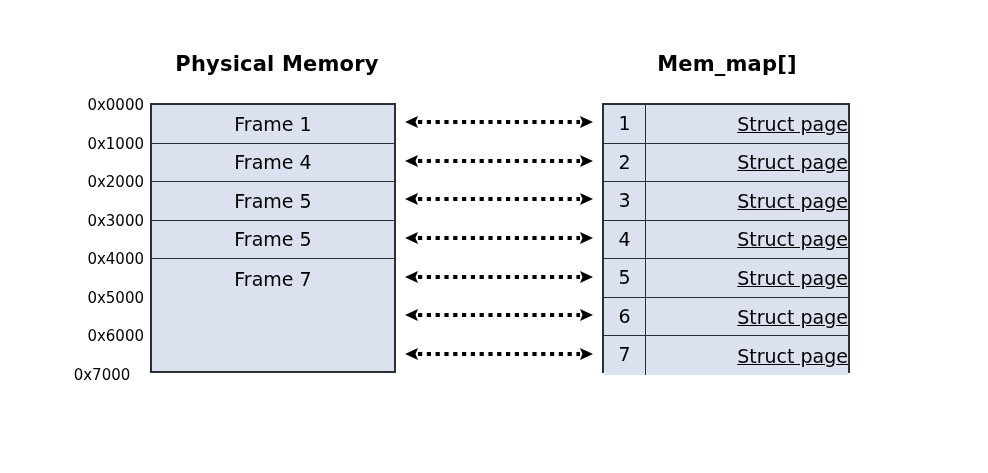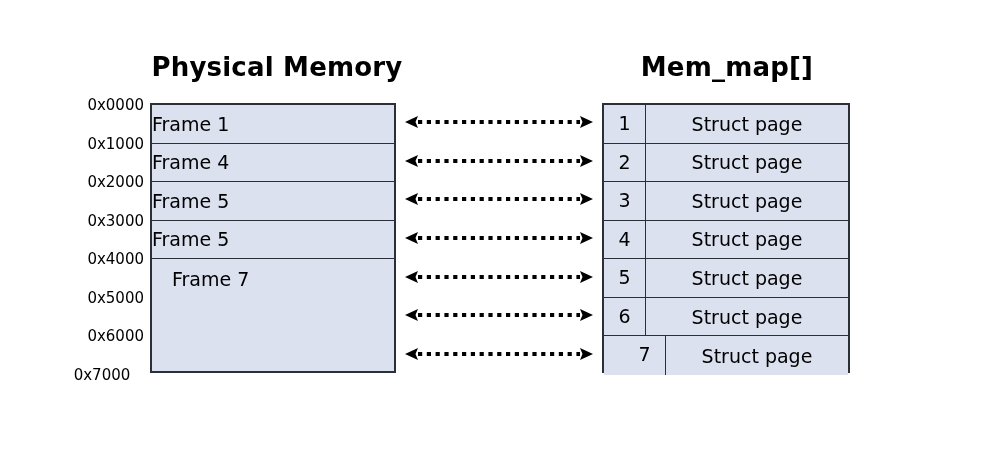--- a/index.html
+++ b/index.html
@@ -19,21 +19,21 @@
     position: absolute;
     left: 0;
     top: 0;
     width: 988px;
     height: 473px;
   }
 
   
   .diagram-title {
     position: absolute;
-    font-size: 26px;
+    font-size: 21px;
     font-weight: bold;
     color: #000000;
     text-align: center;
     white-space: nowrap;
     letter-spacing: 0.2px;
   }
   #title-physical-memory {
     left: 122px;
     top: 52px;
     width: 310px;
@@ -85,50 +85,50 @@
   .mem-row {
     display: flex;
     align-items: center;
     box-sizing: border-box;
     height: 38.57px;
     border-bottom: 1.6px solid #2a2f38;
     background: #dce1ef;
   }
   .mem-row:last-child {
     border-bottom: none;
-    padding-left: 20px;
   }
 
   
   .frame-label {
     flex: 1 1 auto;
-    text-align: left;
+    text-align: center;
     font-size: 19px;
     color: #000000;
     white-space: nowrap;
   }
 
   
   .index-cell {
     flex: 0 0 42px;
     width: 42px;
     text-align: center;
     font-size: 19px;
     color: #000000;
     border-right: 1.6px solid #2a2f38;
     box-sizing: border-box;
     align-self: stretch;
     line-height: 36.9px;
   }
   .struct-cell {
     flex: 1 1 auto;
-    text-align: center;
+    text-align: right;
     font-size: 19px;
     color: #000000;
     white-space: nowrap;
+    text-decoration: underline;
   }
 
   
   #connectors {
     position: absolute;
     left: 396px;
     top: 103px;
     width: 206px;
     height: 270px;
   }

